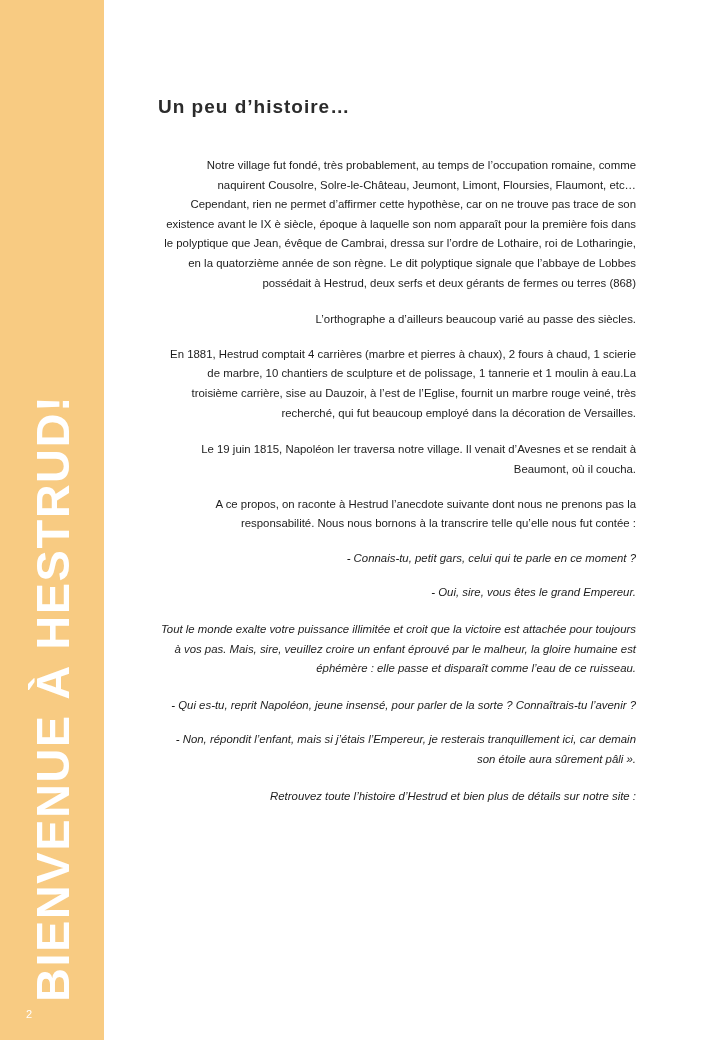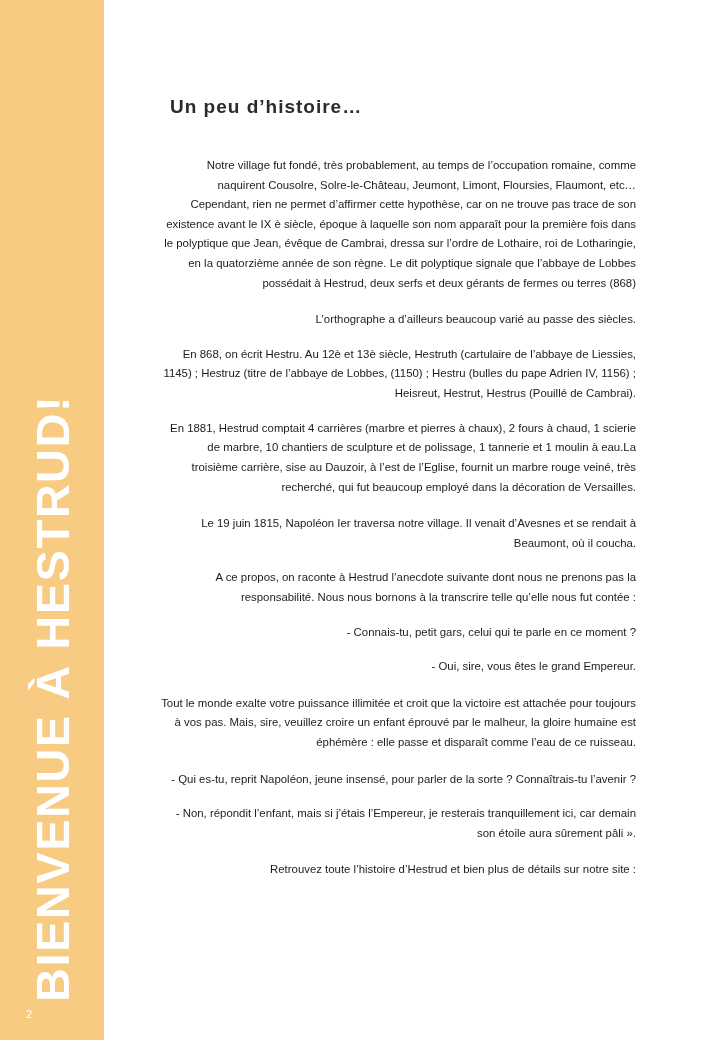--- a/index.html
+++ b/index.html
@@ -62,32 +62,33 @@
     position: absolute;
     left: 158px;
     top: 96px;
     width: 478px;
   }
   .doc-title {
     font-size: 19px;
     font-weight: bold;
     color: #2b2b2b;
     letter-spacing: 1px;
-    margin: 0 0 38px 12px;
+    margin: 0 0 38px 0;
     font-family: "Liberation Sans", sans-serif;
   }
   .para {
     font-size: 11.4px;
     line-height: 1.72;
     color: #1c1c1c;
     margin: 0 0 17px 0;
     text-align: right;
     font-family: "Liberation Sans", sans-serif;
   }
   .para.italic {
+    font-style: italic;
   }
   .para.tight {
     margin-bottom: 15px;
   }
   .para.indent {
     padding-left: 8px;
   }
 </style>
 </head>
 <body>
@@ -100,21 +101,20 @@
   </div>
 
   <div class="content">
 
     <h1 class="doc-title">Un peu d’histoire…</h1>
 
     <p class="para">Notre village fut fondé, très probablement, au temps de l’occupation romaine, comme naquirent Cousolre, Solre-le-Château, Jeumont, Limont, Floursies, Flaumont, etc… Cependant, rien ne permet d’affirmer cette hypothèse, car on ne trouve pas trace de son existence avant le IX è siècle, époque à laquelle son nom apparaît pour la première fois dans le polyptique que Jean, évêque de Cambrai, dressa sur l’ordre de Lothaire, roi de Lotharingie, en la quatorzième année de son règne.  Le dit polyptique signale que l’abbaye de Lobbes possédait à Hestrud, deux serfs et deux gérants de fermes ou terres (868)</p>
 
     <p class="para tight">L’orthographe a d’ailleurs beaucoup varié au passe des siècles.</p>
 
-    <p class="para tight">En 868, on écrit Hestru.  Au 12è et 13è siècle, Hestruth (cartulaire de l’abbaye de Liessies, 1145) ;  Hestruz (titre de l’abbaye de Lobbes, (1150) ; Hestru (bulles du pape Adrien IV, 1156) ; Heisreut, Hestrut, Hestrus (Pouillé de Cambrai).</p>
 
 
     <p class="para">En 1881, Hestrud comptait 4 carrières (marbre et pierres à chaux), 2 fours à chaud, 1 scierie de marbre, 10 chantiers de sculpture et de polissage, 1 tannerie et 1 moulin à eau.La troisième carrière, sise au Dauzoir, à l’est de l’Eglise, fournit un marbre rouge veiné, très recherché, qui fut beaucoup employé dans la décoration de Versailles.</p>
 
 
     <p class="para tight">Le 19 juin 1815, Napoléon Ier traversa notre village.  Il venait d’Avesnes et se rendait à Beaumont, où il coucha.</p>
 
     <p class="para tight">A ce propos, on raconte à Hestrud l’anecdote suivante dont nous ne prenons pas la responsabilité.  Nous nous bornons à la transcrire telle qu’elle nous fut contée :</p>
 
 

